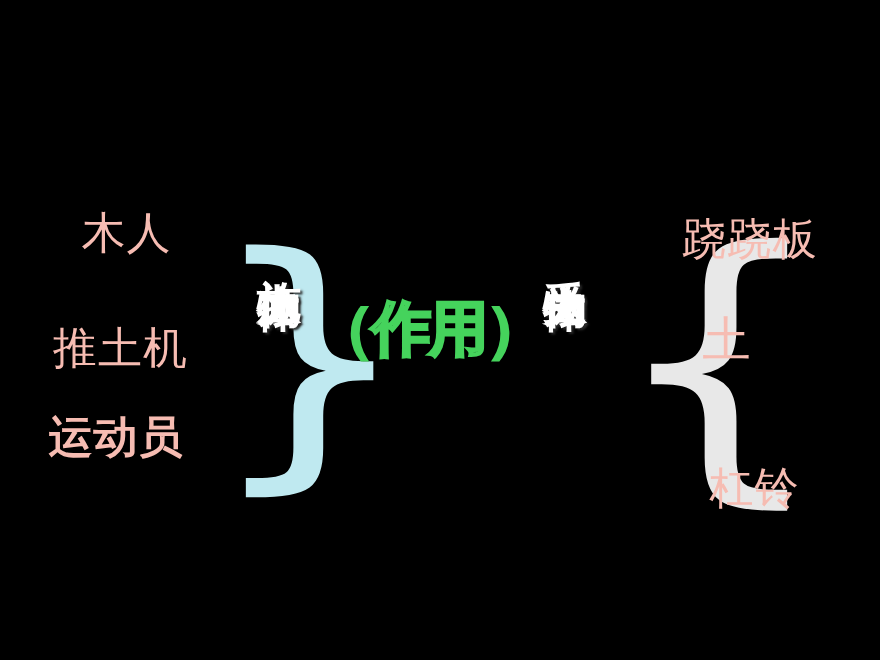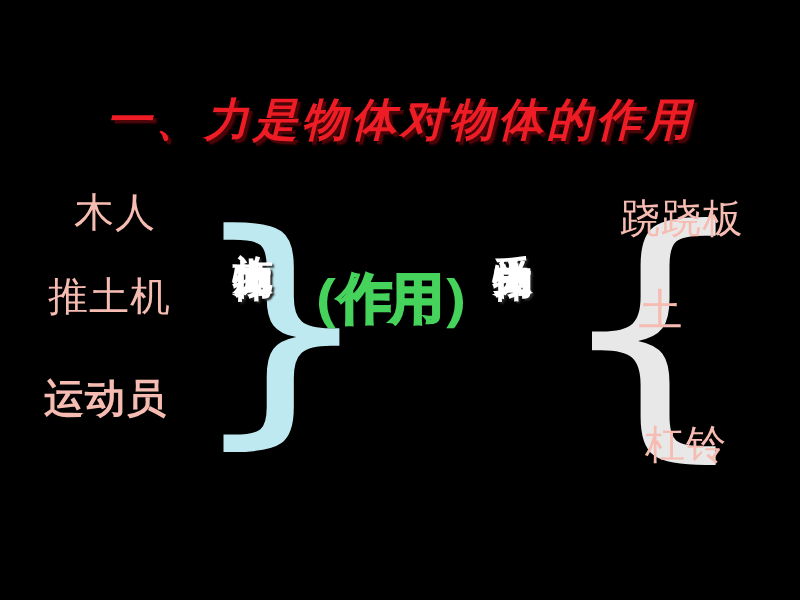--- a/index.html
+++ b/index.html
@@ -107,27 +107,26 @@
     -webkit-text-stroke: 2.5px #45d35c;
     white-space: nowrap;
     letter-spacing: -2px;
   }
 </style>
 </head>
 <body>
 
 <div id="slide">
 
-  <div id="title">一、力是物体对物体的作用</div>
 
   <div>
 
     <div class="item" style="left:74px; top:192px;">木人</div>
 
-    <div class="item" style="left:48px; top:276px;">推土机</div>
+    <div class="item" style="left:48px; top:297px;">推土机</div>
 
     <div class="item" style="left:44px; top:378px;font-weight:bold;">运动员</div>
 
     <div class="brace" id="brace-left">{</div>
 
     <div class="vlabel" id="vlabel-left">施力物体</div>
   </div>
 
   <div id="center-action">（作用）</div>
 

